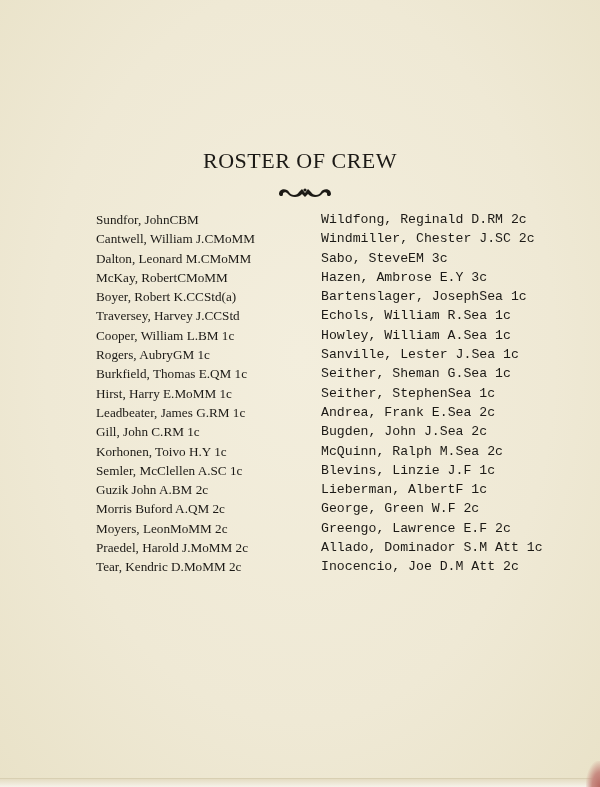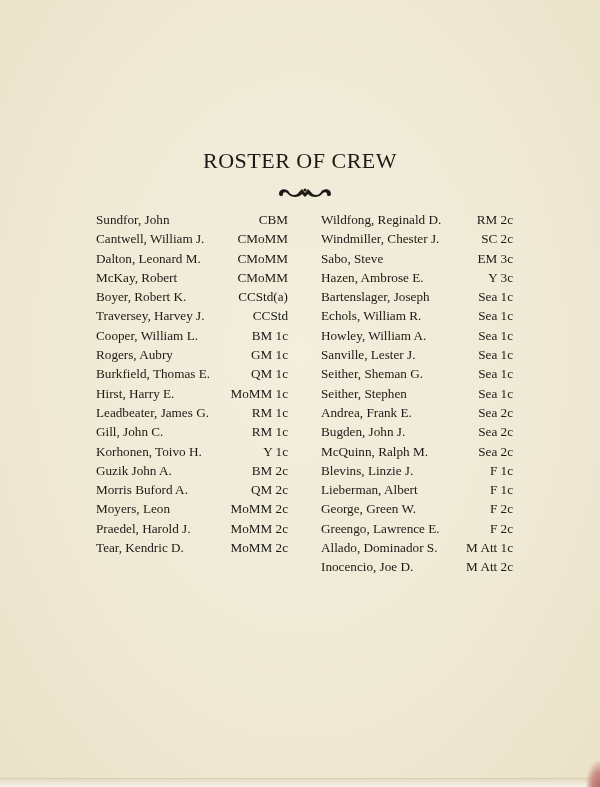--- a/index.html
+++ b/index.html
@@ -29,23 +29,23 @@
       text-align: center; font-size: 22px; letter-spacing: 0.5px;
       font-family: "Liberation Serif", serif;
     }
     .ornament {
       position: absolute; left: 275px; top: 184px; width: 60px; height: 16px;
     }
     .col {
       position: absolute; top: 212px;
     }
     .col.left { left: 96px; width: 192px; }
-    .col.right { left: 321px; width: 192px; }
+    .col.right { left: 321px; width: 192px; font-family: Liberation Mono, monospace; }
     .row {
-      display: flex; justify-content: space-between; align-items: baseline;
+      display: flex; align-items: baseline;
       height: 19.3px; font-size: 13.2px; white-space: nowrap;
     }
     .row .name { }
     .row .rate { text-align: right; }
   </style>
 </head>
 <body>
 
 <div class="page">
   <div class="title">ROSTER OF CREW</div>
@@ -102,20 +102,24 @@
       </div>
       <div class="row">
         <span class="name">Gill, John C.</span>
         <span class="rate">RM 1c</span>
       </div>
       <div class="row">
         <span class="name">Korhonen, Toivo H.</span>
         <span class="rate">Y 1c</span>
       </div>
       <div class="row">
+        <span class="name">Semler, McClellen A.</span>
+        <span class="rate">SC 1c</span>
+      </div>
+      <div class="row">
         <span class="name">Guzik John A.</span>
         <span class="rate">BM 2c</span>
       </div>
       <div class="row">
         <span class="name">Morris Buford A.</span>
         <span class="rate">QM 2c</span>
       </div>
       <div class="row">
         <span class="name">Moyers, Leon</span>
         <span class="rate">MoMM 2c</span>

